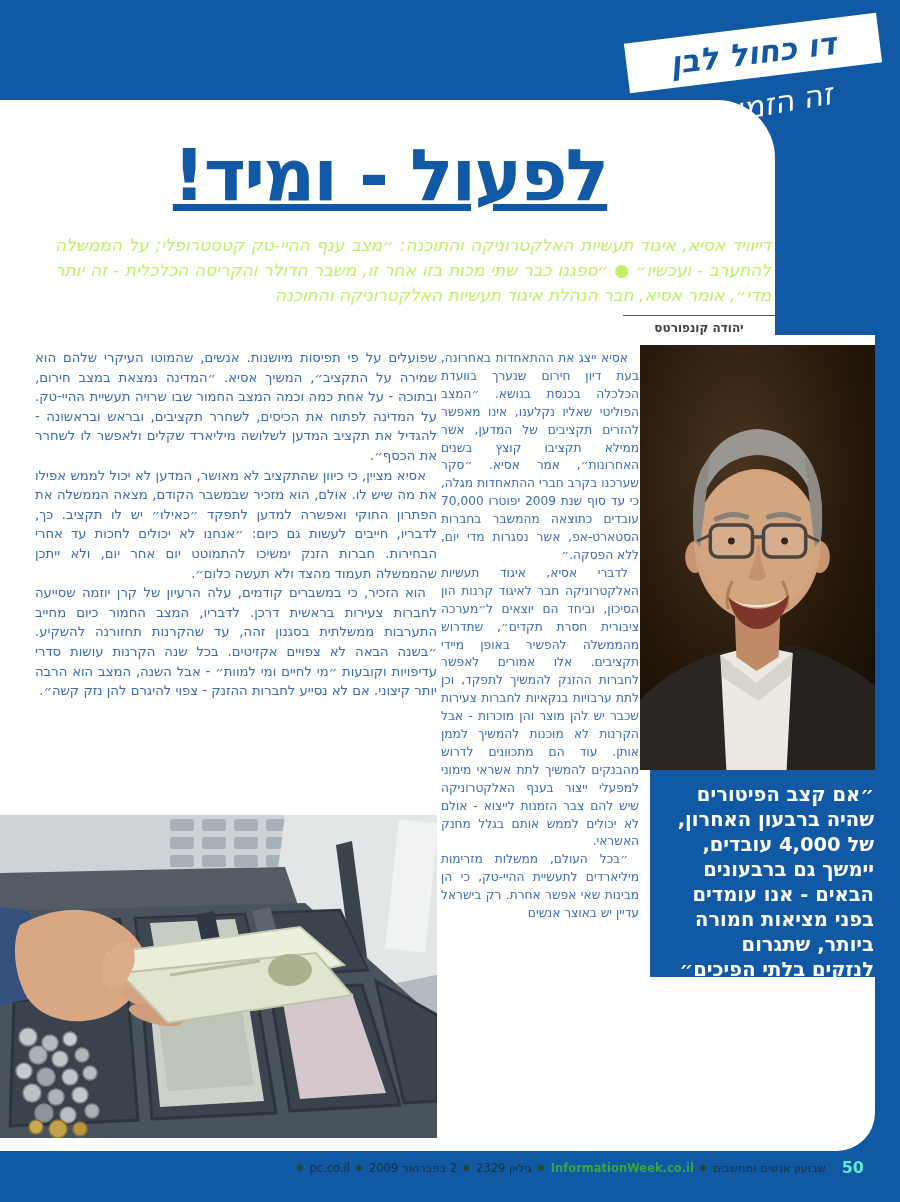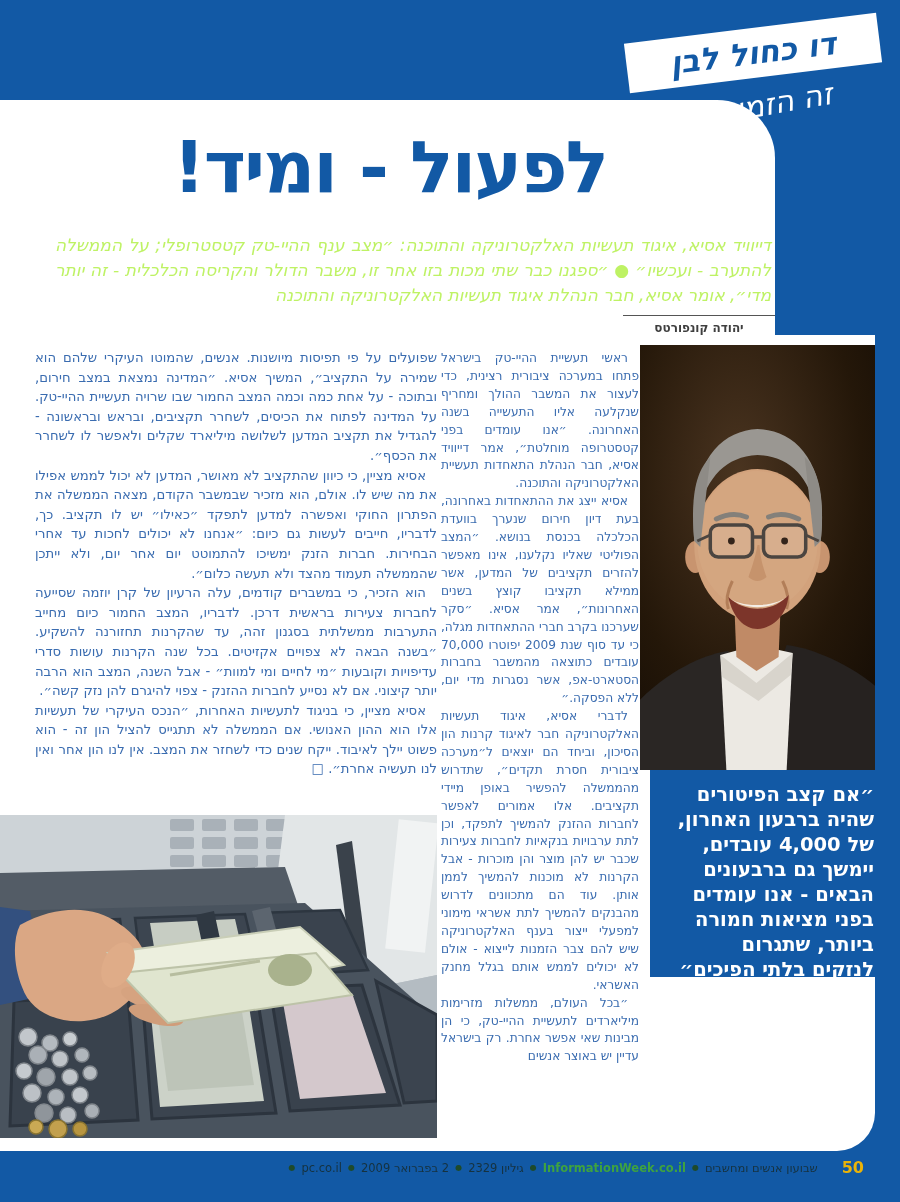--- a/index.html
+++ b/index.html
@@ -13,22 +13,22 @@
   .panel-right{left:640px;top:335px;width:235px;height:816px;background:#ffffff;
                border-bottom-right-radius:38px;}
 
   
   .badge{left:626px;top:28px;width:254px;height:50px;background:#ffffff;
          transform:rotate(-7deg);display:flex;align-items:center;justify-content:center;}
   .badge span{color:#1259A5;font-weight:bold;font-style:italic;font-size:31px;direction:rtl;}
   .script{left:686px;top:84px;width:196px;text-align:center;color:#ffffff;
           font-size:30px;font-style:italic;transform:rotate(-10deg);direction:rtl;}
 
-  .headline{left:70px;top:128px;width:640px;text-align:center;direction:rtl;
-            color:#1259A5;font-size:72px;font-weight:bold;letter-spacing:-2px;line-height:1.1;}
+  .headline{left:70px;top:136px;width:640px;text-align:center;direction:rtl;
+            color:#1259A5;font-size:72px;font-weight:bold;letter-spacing:-2px;line-height:1.1;text-decoration:underline;}
 
   .deck{left:55px;top:233px;width:716px;direction:rtl;text-align:justify;
         color:#bef264;font-size:17px;line-height:25px;font-style:italic;}
 
   .byline-rule{left:623px;top:315px;width:152px;height:1px;background:#555;}
   .byline{left:623px;top:321px;width:152px;text-align:center;direction:rtl;
           color:#3f3f3f;font-weight:bold;font-size:12px;}
 
   .body-text{direction:rtl;text-align:justify;color:#3A6CB0;overflow:hidden;}
   .body-text p{margin:0;text-indent:11px;}
@@ -40,51 +40,49 @@
              color:#ffffff;direction:rtl;text-align:right;box-sizing:border-box;
              padding:12px 26px 0 26px;font-size:19.5px;font-weight:bold;line-height:25px;overflow:hidden;}
 
   .photo{overflow:hidden;}
   .portrait{left:640px;top:345px;width:235px;height:425px;}
   .cashphoto{left:0;top:815px;width:437px;height:323px;}
 
   .footer{left:0;top:1151px;width:900px;height:51px;background:#1259A5;}
   .footer-line{position:absolute;right:36px;top:7px;direction:rtl;color:#16323F;
                font-size:11.5px;display:flex;align-items:center;white-space:nowrap;}
-  .footer-line .pagenum{color:#eab308;font-weight:bold;font-size:16px;margin-left:24px;text-align:center;}
+  .footer-line .pagenum{color:#5eead4;font-weight:bold;font-size:16px;margin-left:16px;text-align:center;}
   .footer-line .bullet{color:#1E4A2A;font-size:8px;margin:0 6px;}
   .footer-line .green{color:#3FA33F;font-weight:bold;text-align:center;}
 </style>
 </head>
 <body>
 
 <div class="abs panel-main"></div>
 <div class="abs panel-right"></div>
 
 <div class="abs badge">
   <span>דו כחול לבן</span>
 </div>
 <div class="abs script">זה הזמן</div>
 
 <div class="abs headline">לפעול - ומיד!</div>
 <div class="abs deck">דייוויד אסיא, איגוד תעשיות האלקטרוניקה והתוכנה: ״מצב ענף ההיי-טק קטסטרופלי; על הממשלה להתערב - ועכשיו״ ● ״ספגנו כבר שתי מכות בזו אחר זו, משבר הדולר והקריסה הכלכלית - זה יותר מדי״, אומר אסיא, חבר הנהלת איגוד תעשיות האלקטרוניקה והתוכנה</div>
 <div class="abs byline-rule"></div>
 <div class="abs byline">יהודה קונפורטס</div>
 
 <div class="abs body-text col-right">
-    <p>ראשי תעשיית ההיי-טק בישראל פתחו במערכה ציבורית רצינית, כדי לעצור את המשבר ההולך ומחריף שנקלעה אליו התעשייה בשנה האחרונה. ״אנו עומדים בפני קטסטרופה מוחלטת״, אמר דייוויד אסיא, חבר הנהלת התאחדות תעשיית האלקטרוניקה והתוכנה.</p>
     <p>אסיא ייצג את ההתאחדות באחרונה, בעת דיון חירום שנערך בוועדת הכלכלה בכנסת בנושא. ״המצב הפוליטי שאליו נקלענו, אינו מאפשר להזרים תקציבים של המדען, אשר ממילא תקציבו קוצץ בשנים האחרונות״, אמר אסיא. ״סקר שערכנו בקרב חברי ההתאחדות מגלה, כי עד סוף שנת 2009 יפוטרו 70,000 עובדים כתוצאה מהמשבר בחברות הסטארט-אפ, אשר נסגרות מדי יום, ללא הפסקה.״</p>
     <p>לדברי אסיא, איגוד תעשיות האלקטרוניקה חבר לאיגוד קרנות הון הסיכון, וביחד הם יוצאים ל״מערכה ציבורית חסרת תקדים״, שתדרוש מהממשלה להפשיר באופן מיידי תקציבים. אלו אמורים לאפשר לחברות ההזנק להמשיך לתפקד, וכן לתת ערבויות בנקאיות לחברות צעירות שכבר יש להן מוצר והן מוכרות - אבל הקרנות לא מוכנות להמשיך לממן אותן. עוד הם מתכוונים לדרוש מהבנקים להמשיך לתת אשראי מימוני למפעלי ייצור בענף האלקטרוניקה שיש להם צבר הזמנות לייצוא - אולם לא יכולים לממש אותם בגלל מחנק האשראי.</p>
     <p>״בכל העולם, ממשלות מזרימות מיליארדים לתעשיית ההיי-טק, כי הן מבינות שאי אפשר אחרת. רק בישראל עדיין יש באוצר אנשים</p>
   </div>
 <div class="abs body-text col-main">
     <p>שפועלים על פי תפיסות מיושנות. אנשים, שהמוטו העיקרי שלהם הוא שמירה על התקציב״, המשיך אסיא. ״המדינה נמצאת במצב חירום, ובתוכה - על אחת כמה וכמה המצב החמור שבו שרויה תעשיית ההיי-טק. על המדינה לפתוח את הכיסים, לשחרר תקציבים, ובראש ובראשונה - להגדיל את תקציב המדען לשלושה מיליארד שקלים ולאפשר לו לשחרר את הכסף״.</p>
     <p>אסיא מציין, כי כיוון שהתקציב לא מאושר, המדען לא יכול לממש אפילו את מה שיש לו. אולם, הוא מזכיר שבמשבר הקודם, מצאה הממשלה את הפתרון החוקי ואפשרה למדען לתפקד ״כאילו״ יש לו תקציב. כך, לדבריו, חייבים לעשות גם כיום: ״אנחנו לא יכולים לחכות עד אחרי הבחירות. חברות הזנק ימשיכו להתמוטט יום אחר יום, ולא ייתכן שהממשלה תעמוד מהצד ולא תעשה כלום״.</p>
     <p>הוא הזכיר, כי במשברים קודמים, עלה הרעיון של קרן יוזמה שסייעה לחברות צעירות בראשית דרכן. לדבריו, המצב החמור כיום מחייב התערבות ממשלתית בסגנון זהה, עד שהקרנות תחזורנה להשקיע. ״בשנה הבאה לא צפויים אקזיטים. בכל שנה הקרנות עושות סדרי עדיפויות וקובעות ״מי לחיים ומי למוות״ - אבל השנה, המצב הוא הרבה יותר קיצוני. אם לא נסייע לחברות ההזנק - צפוי להיגרם להן נזק קשה״.</p>
-    <p>אסיא מציין, כי בניגוד לתעשיות האחרות, ״הנכס העיקרי של תעשיות אלו הוא ההון האנושי. אם הממשלה לא תתגייס להציל הון זה - הוא פשוט יילך לאיבוד. ייקח שנים כדי לשחזר את המצב. אין לנו הון אחר ואין לנו תעשיה אחרת״. □</p>
   </div>
 
 <div class="abs photo portrait">
   <svg viewBox="0 0 234 425" width="235" height="425" preserveAspectRatio="none">
     <defs>
       <radialGradient id="pbg" cx="42%" cy="30%" r="95%">
         <stop offset="0" stop-color="#4a3420"></stop>
         <stop offset="0.55" stop-color="#241709"></stop>
         <stop offset="1" stop-color="#0e0803"></stop>
       </radialGradient>

